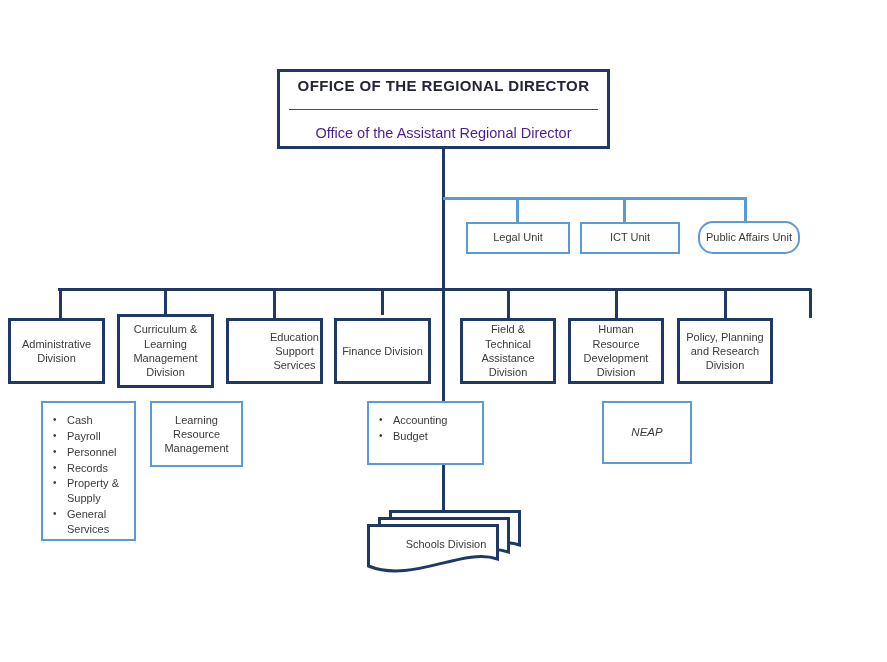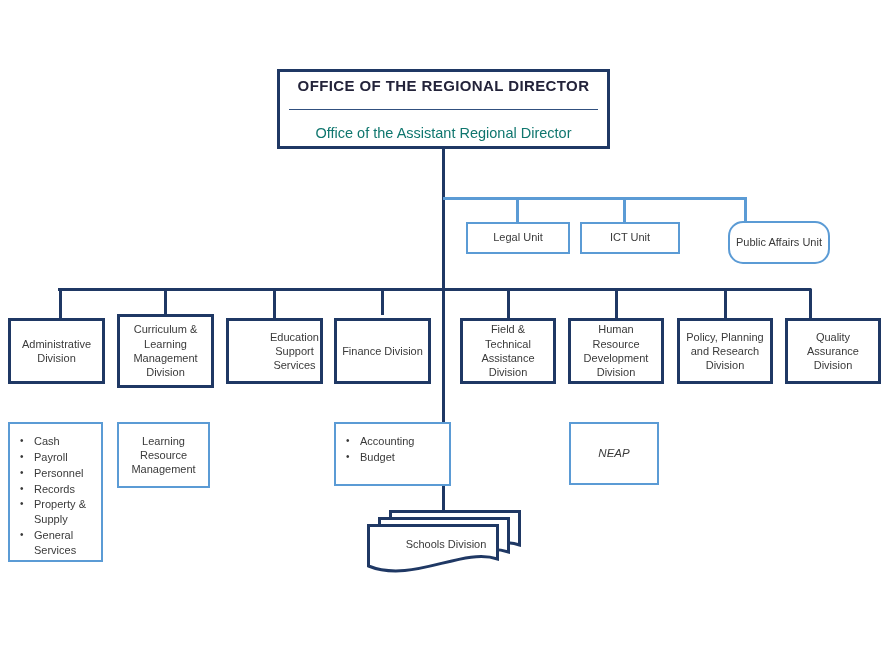--- a/index.html
+++ b/index.html
@@ -20,41 +20,41 @@
        display:flex;align-items:center;justify-content:center;text-align:center;}
   .navy-box{border:3px solid var(--navy);}
   .blue-box{border:2.5px solid var(--light-blue);}
 
   
   .header{left:277px;top:69px;width:333px;height:80px;flex-direction:column;align-items:stretch;padding:0;gap:10px;}
   .header .h1{flex:1;display:flex;align-items:center;justify-content:center;
               font-size:15px;font-weight:700;letter-spacing:.4px;color:#23233a;}
   .header .rule{border-top:1.5px solid #31507f;margin:0 9px;}
   .header .h2{flex:1;display:flex;align-items:center;justify-content:center;
-              font-size:14.5px;font-weight:500;color:#0f766e;}
+              font-size:14.5px;font-weight:500;color:#4c1d95;}
 
   
   .unit{height:32px;border-width:2.5px;font-size:11px;line-height:1.2;padding:1px 4px;}
   .u1{left:466px;top:222px;width:104px;}
   .u2{left:580px;top:222px;width:100px;}
-  .u3{left:728px;top:221px;width:102px;height:43px;border-radius:15px;}
+  .u3{left:698px;top:221px;width:102px;height:33px;border-radius:15px;}
 
   
   .division{top:318px;width:97px;height:66px;font-size:11px;line-height:1.3;padding:2px 4px;}
   .d1{left:8px;}
   .d2{left:117px;top:314px;height:74px;}
   .d3{left:226px;padding-left:44px;}
   .d4{left:334px;}
   .d5{left:460px;width:96px;}
   .d6{left:568px;width:96px;}
   .d7{left:677px;width:96px;}
   .d8{left:785px;width:96px;}
 
   
-  .sub{top:422px;font-size:11px;line-height:1.3;}
+  .sub{top:401px;font-size:11px;line-height:1.3;margin-left:33px;}
   .s1{left:8px;width:95px;height:140px;align-items:flex-start;}
   .s2{left:117px;width:93px;height:66px;}
   .s3{left:226px;width:94px;height:176px;align-items:flex-start;}
   .s4{left:334px;width:117px;height:64px;align-items:flex-start;}
   .s5{left:569px;width:90px;height:63px;font-size:11.5px;font-style:italic;}
 
   ul.blist{list-style:none;margin:10px 0 0 0;padding:0 2px 0 10px;text-align:left;width:100%;}
   ul.blist li{display:flex;line-height:1.35;margin-bottom:1px;}
   ul.blist li::before{content:"\2022";flex:0 0 14px;font-size:10px;}
   ul.blist li span{display:block;max-width:56px;}
@@ -95,21 +95,20 @@
   <div class="box blue-box unit u2">ICT Unit</div>
   <div class="box blue-box unit u3">Public Affairs Unit</div>
 
   <div class="box navy-box division d1">Administrative Division</div>
   <div class="box navy-box division d2">Curriculum &amp; Learning Management Division</div>
   <div class="box navy-box division d3">Education Support Services</div>
   <div class="box navy-box division d4">Finance Division</div>
   <div class="box navy-box division d5">Field &amp; Technical Assistance Division</div>
   <div class="box navy-box division d6">Human Resource Development Division</div>
   <div class="box navy-box division d7">Policy, Planning and Research Division</div>
-  <div class="box navy-box division d8">Quality Assurance Division</div>
 
   <div class="box blue-box sub s1">
     <ul class="blist">
       <li>
           <span>Cash</span>
         </li>
       <li>
           <span>Payroll</span>
         </li>
       <li>

